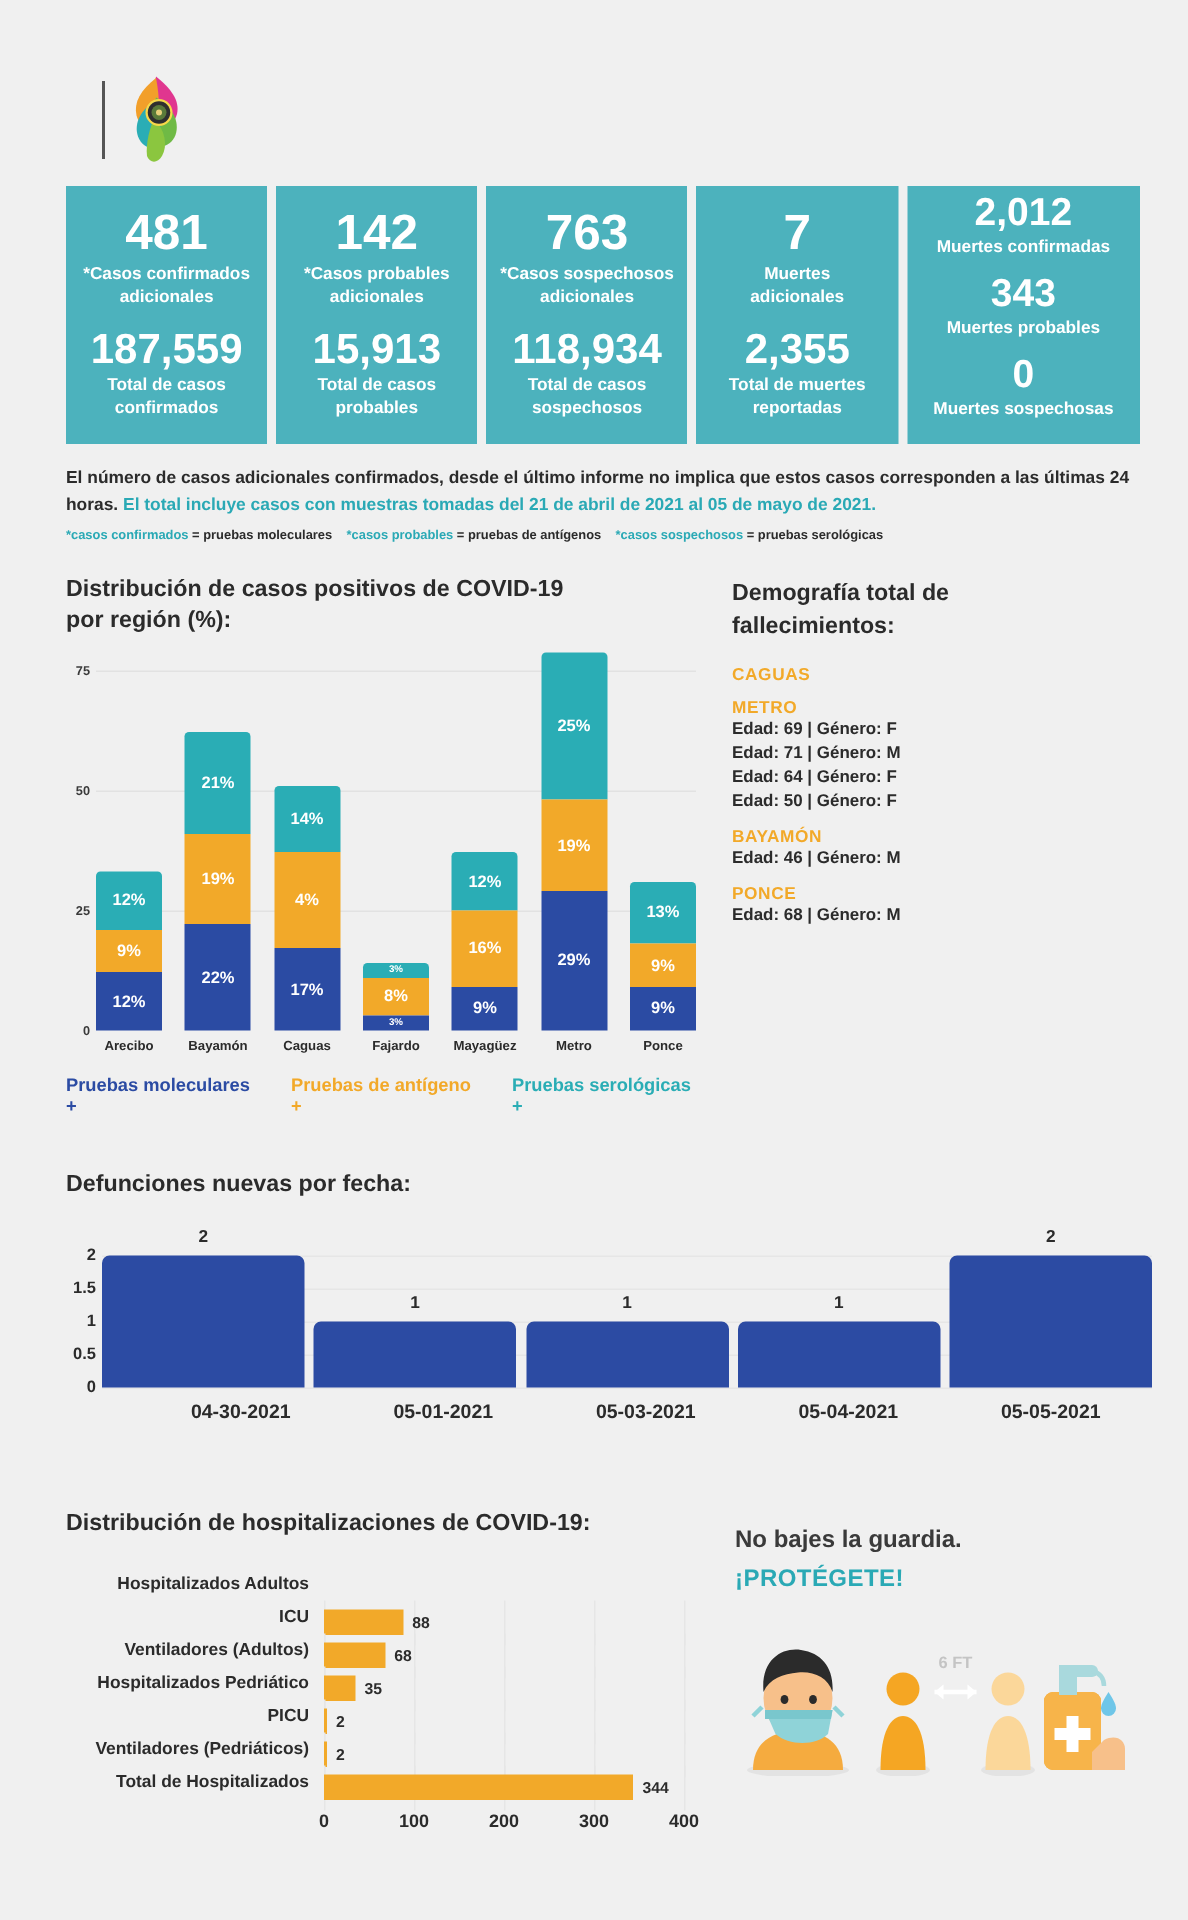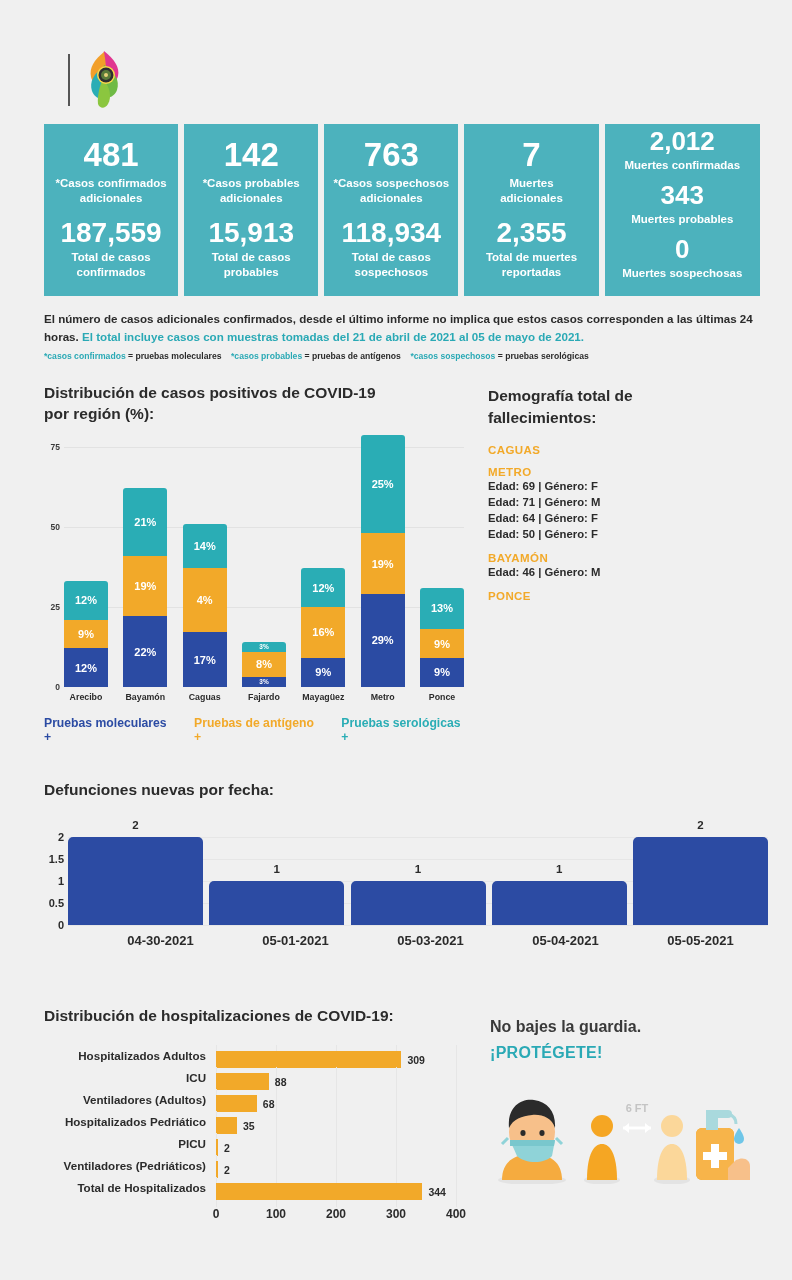--- a/index.html
+++ b/index.html
@@ -364,20 +364,21 @@
     <div class="demo-groups" id="demo-groups">
         <div class="demo-region">CAGUAS</div>
         <div class="demo-region">METRO</div>
         <div class="demo-entry">Edad: 69 | Género: F</div>
         <div class="demo-entry">Edad: 71 | Género: M</div>
         <div class="demo-entry">Edad: 64 | Género: F</div>
         <div class="demo-entry">Edad: 50 | Género: F</div>
         <div class="demo-region">BAYAMÓN</div>
         <div class="demo-entry">Edad: 46 | Género: M</div>
         <div class="demo-region">PONCE</div>
+        <div class="demo-entry">Edad: 68 | Género: M</div>
       </div>
   </div>
 </div>
 
 <div class="deaths-sec">
   <div class="sec-title">Defunciones nuevas por fecha:</div>
   <div class="deaths-plot">
     <div class="d-yaxis" id="d-yaxis">
         <div class="d-ytick" style="top: 88px;">0</div>
         <div class="d-ytick" style="top: 66px;">0.5</div>
@@ -423,29 +424,20 @@
       <div class="d-xlabel">05-05-2021</div>
     </div>
 </div>
 
 <div class="hosp-row">
   <div class="hosp-left">
     <div class="sec-title">Distribución de hospitalizaciones de COVID-19:</div>
     <div class="hosp-chart" id="hosp-chart">
         <div class="hosp-line">
           <div class="hosp-lbl">Hospitalizados Adultos</div>
-          <div class="hosp-track">
-            <div class="hosp-vgrid" style="left: 0px;"></div>
-            <div class="hosp-vgrid" style="left: 60px;"></div>
-            <div class="hosp-vgrid" style="left: 120px;"></div>
-            <div class="hosp-vgrid" style="left: 180px;"></div>
-            <div class="hosp-vgrid" style="left: 240px;"></div>
-            <div class="hosp-bar" style="width: 185.4px; position: relative;"></div>
-            <div class="hosp-val" style="position: relative;">309</div>
-          </div>
         </div>
         <div class="hosp-line">
           <div class="hosp-lbl">ICU</div>
           <div class="hosp-track">
             <div class="hosp-vgrid" style="left: 0px;"></div>
             <div class="hosp-vgrid" style="left: 60px;"></div>
             <div class="hosp-vgrid" style="left: 120px;"></div>
             <div class="hosp-vgrid" style="left: 180px;"></div>
             <div class="hosp-vgrid" style="left: 240px;"></div>
             <div class="hosp-bar" style="width: 52.8px; position: relative;"></div>

